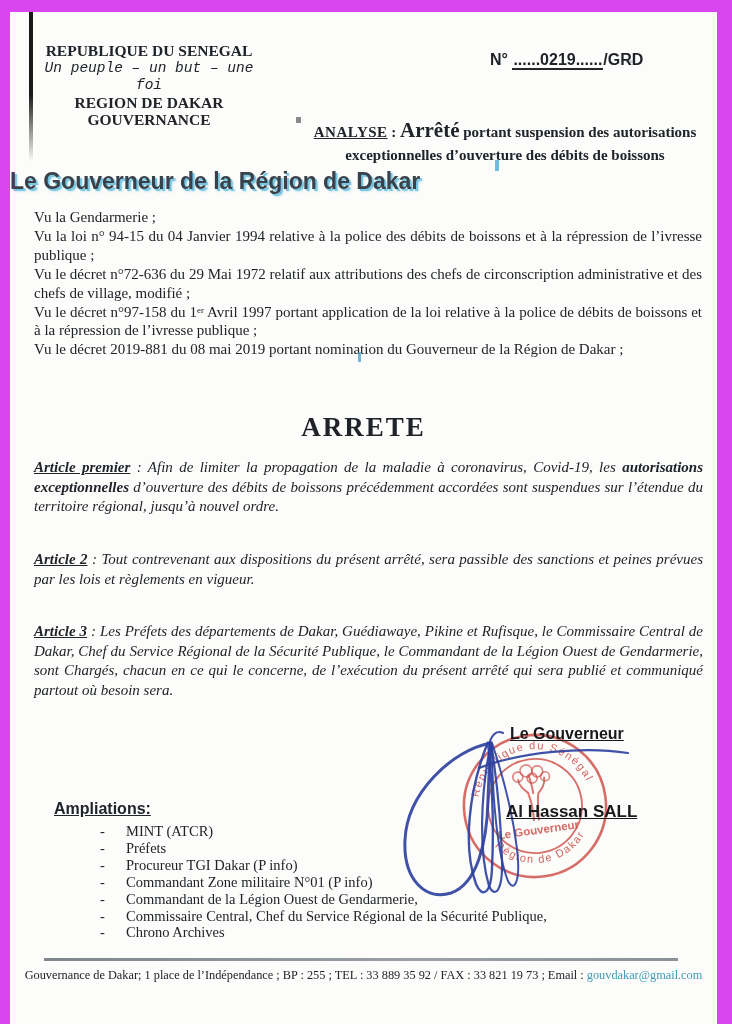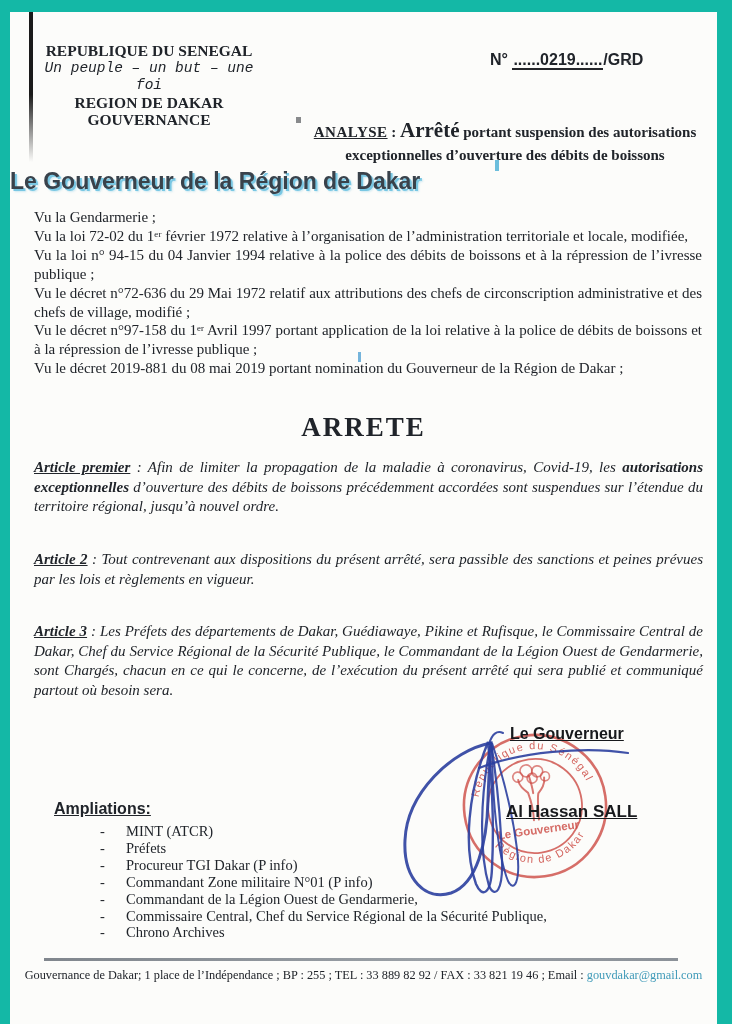--- a/index.html
+++ b/index.html
@@ -1,16 +1,16 @@
 <!DOCTYPE html>
 <html style="--ink: #20242a; --stamp-red: #cc4a43; --signature-blue: #2b3f9e; --title-glow: #79c7e3; --link-blue: #3f9ab8;"><head>
 <meta charset="utf-8">
 <style>
   html,body{margin:0;padding:0;background:#141414;}
-  .scan{position:relative;width:732px;height:1024px;background:#14b8a6;overflow:hidden;
+  .scan{position:relative;width:732px;height:1024px;background:#d946ef;overflow:hidden;
         font-family:"Liberation Serif",serif;color:var(--ink,#20242a);}
   .page{position:absolute;left:10px;top:12px;right:15px;bottom:0;background:#fcfcfa;}
   .edge-line{position:absolute;left:29px;top:12px;width:4px;height:150px;z-index:2;
         background:linear-gradient(#1a1a1a 55%,rgba(20,20,20,0));}
 
   
   .letterhead{position:absolute;left:30px;top:30px;width:218px;text-align:center;line-height:1.12;}
   .lh-b{font-weight:bold;font-size:15.5px;margin:0;}
   .lh-motto{font-style:italic;font-size:14.5px;margin:1px 0;font-family:Liberation Mono, monospace;}
 
@@ -95,21 +95,20 @@
 
     <div class="analyse">
       <div><span class="analyse-label">ANALYSE</span><span> : </span><span class="analyse-arrete">Arrêté</span><span> portant suspension des autorisations</span></div>
       <div>exceptionnelles d’ouverture des débits de boissons</div>
     </div>
 
     <h1 class="title">Le Gouverneur de la Région de Dakar</h1>
 
     <div class="visas">
       <p>Vu la Gendarmerie ;</p>
-      <p>Vu la loi 72-02 du 1ᵉʳ février 1972 relative à l’organisation de l’administration territoriale et locale, modifiée,</p>
       <p>Vu la loi n° 94-15 du 04 Janvier 1994 relative à la police des débits de boissons et à la répression de l’ivresse publique ;</p>
       <p>Vu le décret n°72-636 du 29 Mai 1972 relatif aux attributions des chefs de circonscription administrative et des chefs de village, modifié ;</p>
       <p>Vu le décret n°97-158 du 1ᵉʳ Avril 1997 portant application de la loi relative à la police de débits de boissons et à la répression de l’ivresse publique ;</p>
       <p>Vu le décret 2019-881 du 08 mai 2019 portant nomination du Gouverneur de la Région de Dakar ;</p>
     </div>
 
     <h2 class="decree-heading">ARRETE</h2>
 
     <div class="article a1"><span class="label">Article premier</span><span> : </span><span>Afin de limiter la propagation de la maladie à coronavirus, Covid-19, les </span><span class="emph">autorisations exceptionnelles</span><span> d’ouverture des débits de boissons précédemment accordées sont suspendues sur l’étendue du territoire régional, jusqu’à nouvel ordre.</span></div>
 
@@ -127,21 +126,21 @@
         <li>Préfets</li>
         <li>Procureur TGI Dakar (P info)</li>
         <li>Commandant Zone militaire N°01 (P info)</li>
         <li>Commandant de la Légion Ouest de Gendarmerie,</li>
         <li>Commissaire Central, Chef du Service Régional de la Sécurité Publique,</li>
         <li>Chrono Archives</li>
       </ul>
     </div>
 
     <div class="footer-rule"></div>
-    <div class="footer-text"><span>Gouvernance de Dakar; 1 place de l’Indépendance ; BP : 255 ; TEL : 33 889 82 92 / FAX : 33 821 19 46 ; Email : </span><span class="footer-email">gouvdakar@gmail.com</span></div>
+    <div class="footer-text"><span>Gouvernance de Dakar; 1 place de l’Indépendance ; BP : 255 ; TEL : 33 889 35 92 / FAX : 33 821 19 73 ; Email : </span><span class="footer-email">gouvdakar@gmail.com</span></div>
   </div>
 
   <div class="edge-line"></div>
 
   <svg class="overlay" width="732" height="1024" viewBox="0 0 732 1024">
     <g transform="translate(535,806) rotate(-8)">
       <circle class="stamp-ring" r="71" stroke-width="2.6"></circle>
       <circle class="stamp-ring" r="47" stroke-width="1.8"></circle>
       <path id="arc-top" d="M -57 0 A 57 57 0 0 1 57 0" fill="none"></path>
       <path id="arc-bot" d="M -57 0 A 57 57 0 0 0 57 0" fill="none"></path>

